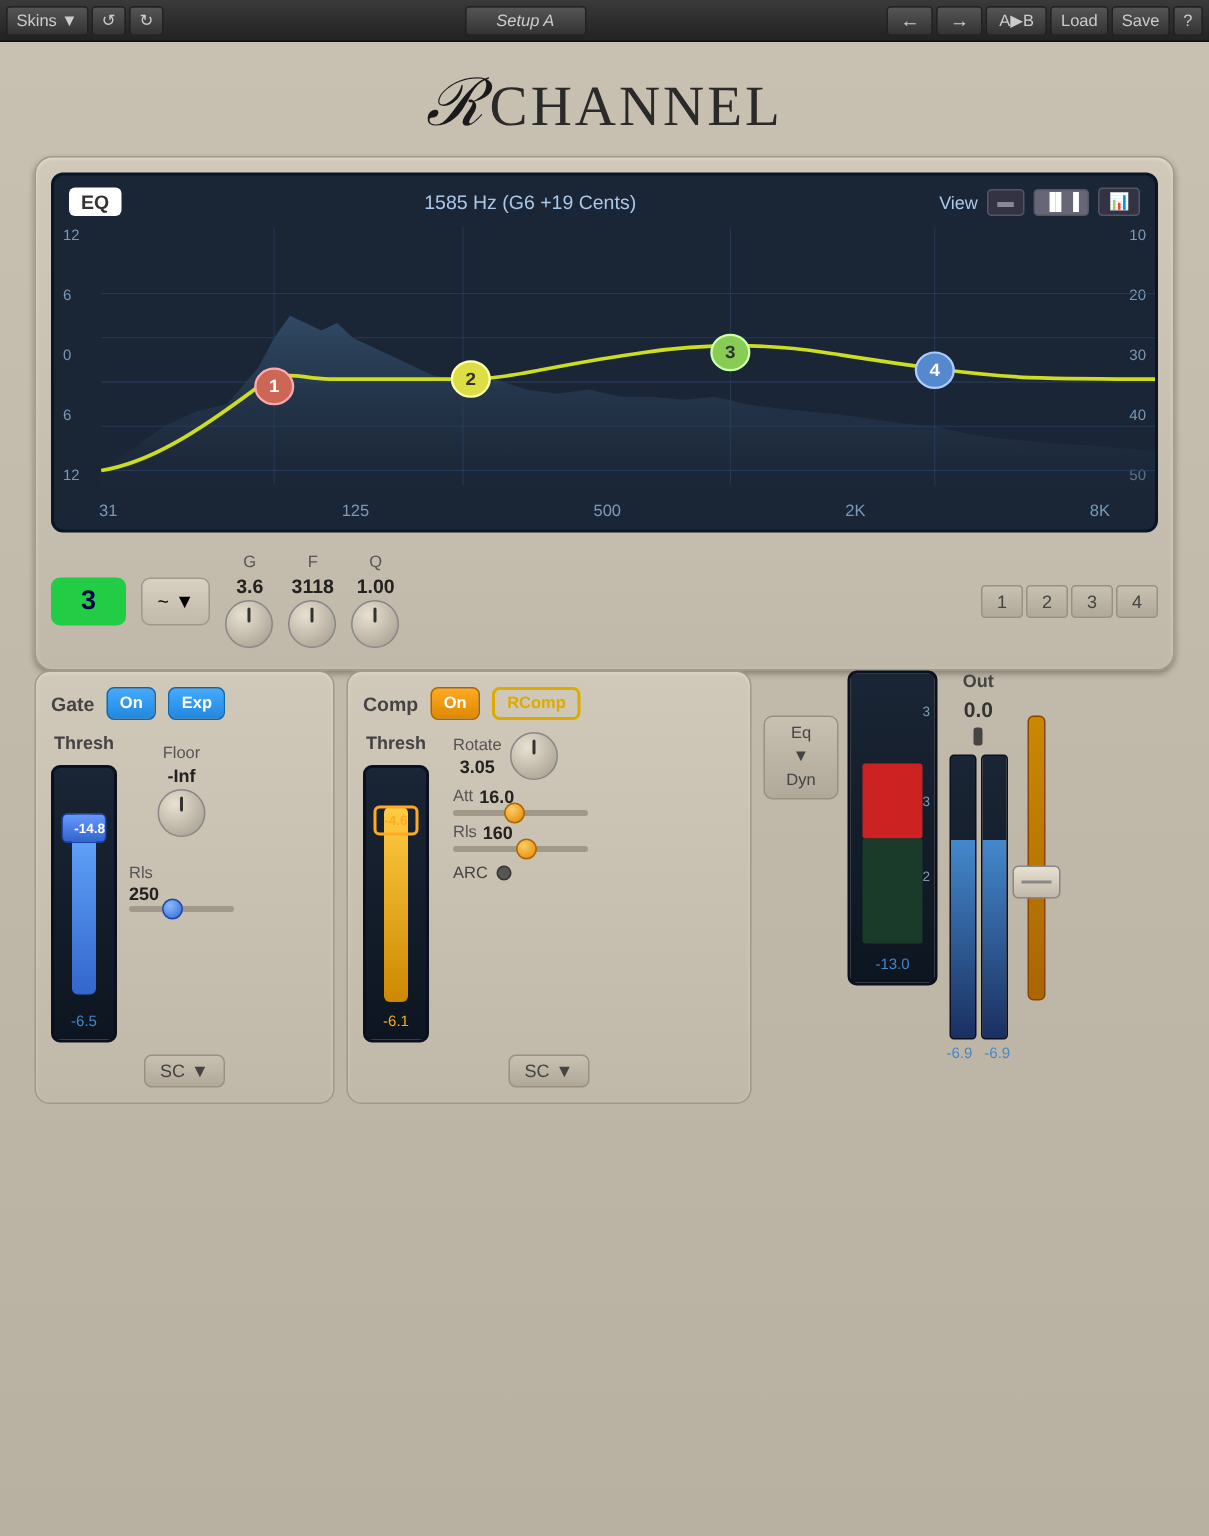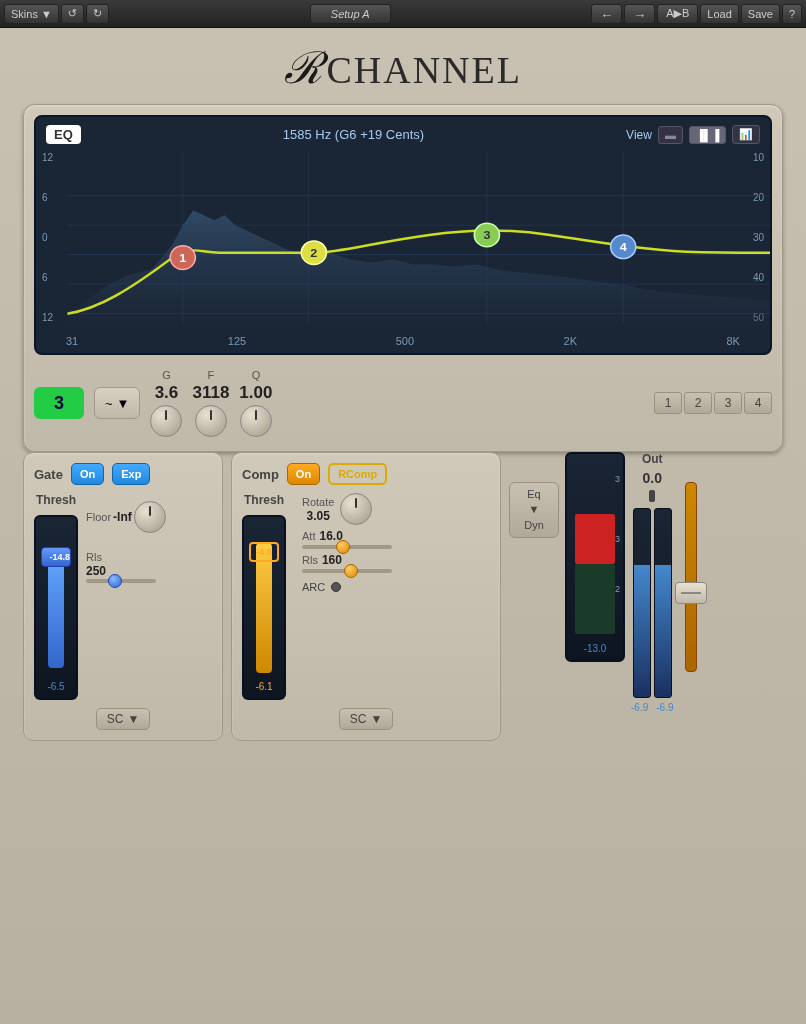--- a/index.html
+++ b/index.html
@@ -238,21 +238,21 @@
       display: flex;
       flex-direction: column;
       align-items: center;
       gap: 2px;
     }
     .eq-param-label {
       font-size: 11px;
       color: #555;
     }
     .eq-param-value {
-      font-size: 17px;
+      font-size: 13px;
       color: #222;
       font-weight: bold;
     }
     .knob {
       width: 32px;
       height: 32px;
       background: radial-gradient(circle at 35% 30%, #e8e0d0, #a09888);
       border-radius: 50%;
       border: 1px solid #888;
       display: flex;
@@ -421,21 +421,21 @@
       border: 1px solid #2244aa;
     }
     .hslider-orange::-webkit-slider-thumb {
       background: radial-gradient(circle at 35% 30%, #ffcc66, #dd8800);
       border: 1px solid #aa6600;
     }
 
     
     .floor-area {
       display: flex;
-      flex-direction: row;
+      flex-direction: column;
       align-items: center;
       gap: 2px;
       margin: 8px 0;
     }
 
     
     .sc-btn {
       background: linear-gradient(to bottom, #c8c0b0, #b0a898);
       border: 1px solid #9a9080;
       border-radius: 5px;

